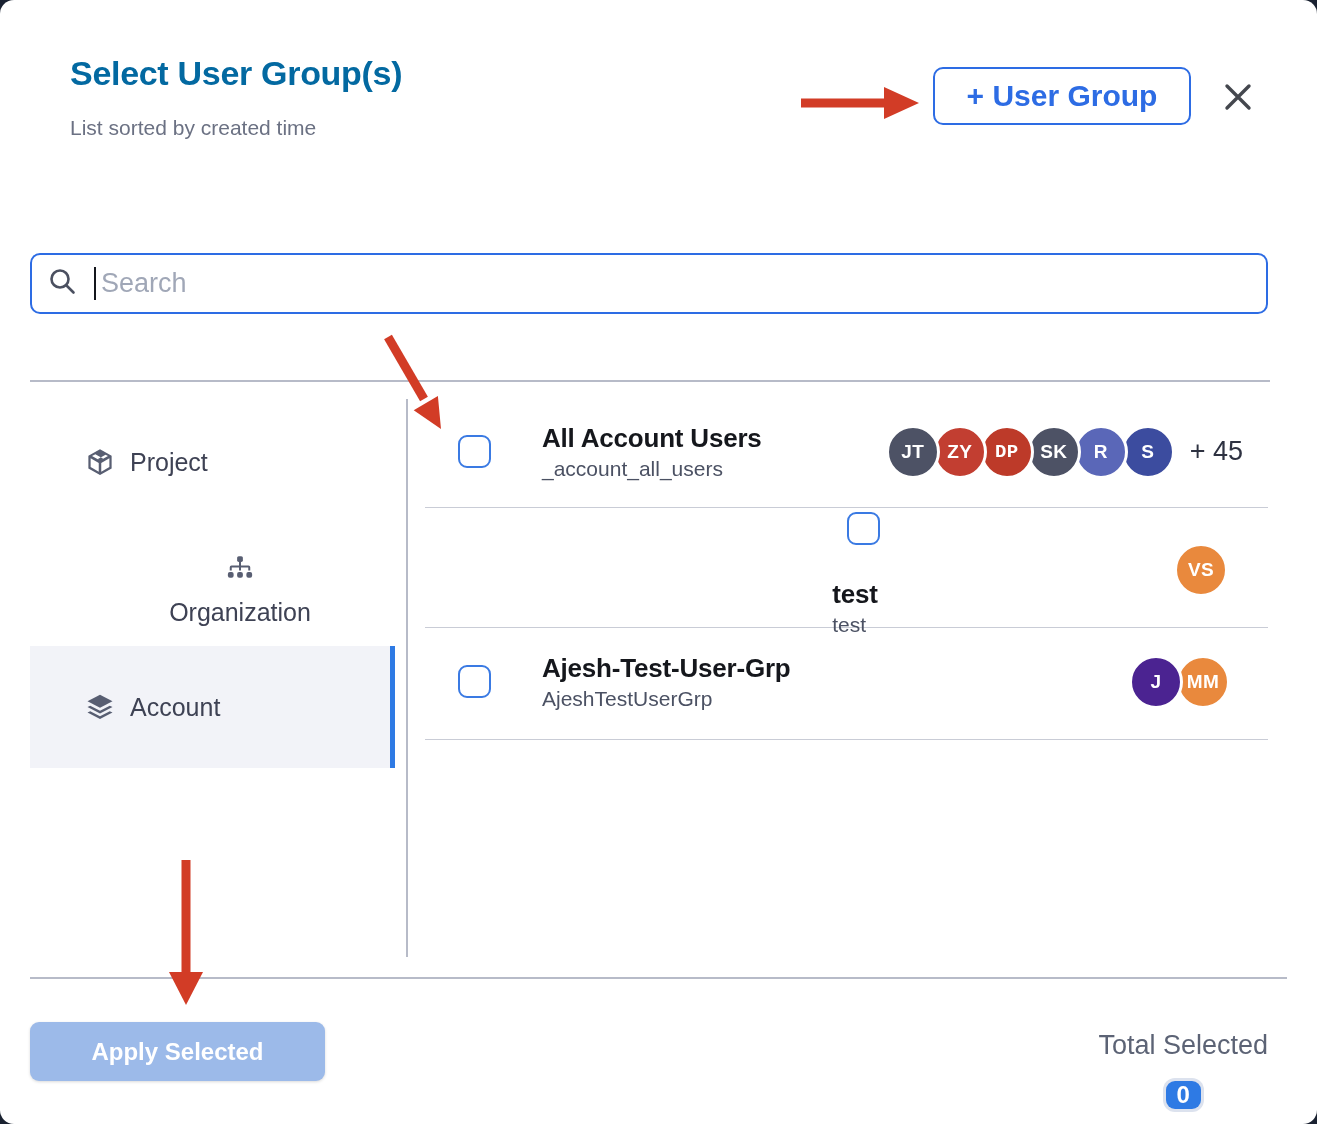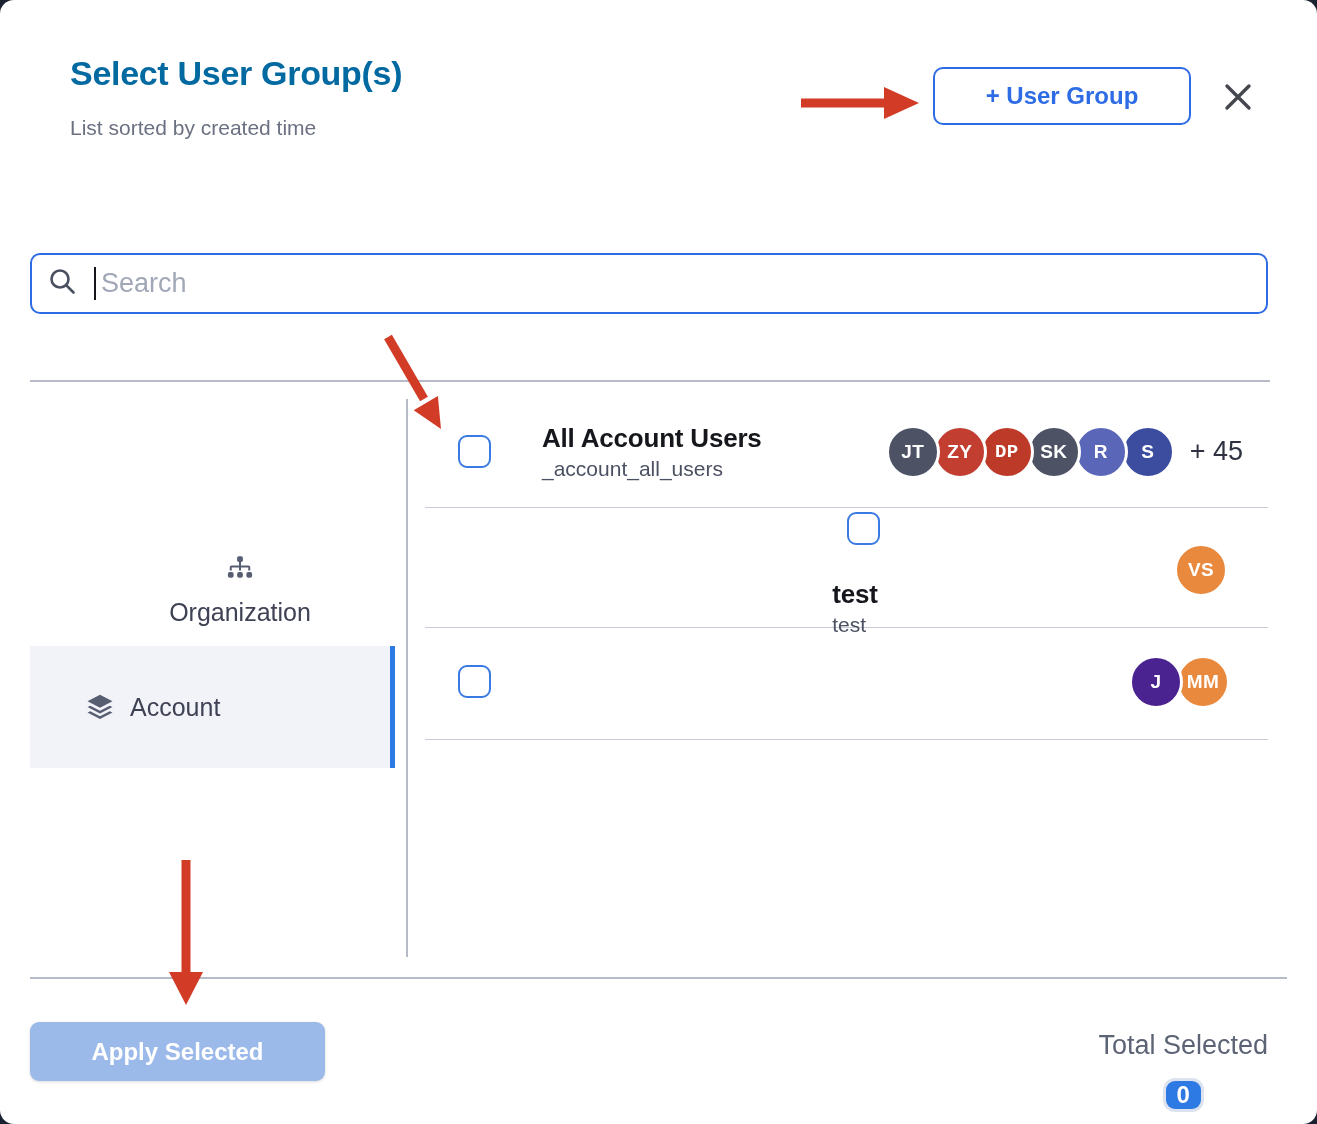--- a/index.html
+++ b/index.html
@@ -20,21 +20,21 @@
     position:absolute; left:70px; top:54px;
     font-size:34px; font-weight:700; color:#0369a1; letter-spacing:-0.3px;
   }
   .subtitle {
     position:absolute; left:70px; top:116px;
     font-size:21px; color:#6b7183;
   }
   .add-btn {
     position:absolute; left:933px; top:67px; width:258px; height:58px;
     border:2px solid #2d6ce4; border-radius:10px; background:#fff;
-    color:#2d6ce4; font-size:24px; font-weight:700;
+    color:#2d6ce4; font-size:30px; font-weight:700;
     display:flex; align-items:center; justify-content:center;
     font-family:"Liberation Sans", sans-serif; cursor:pointer;
   }
   .close-btn {
     position:absolute; left:1216px; top:76px; width:44px; height:44px;
     display:flex; align-items:center; justify-content:center;
     background:transparent; border:none; cursor:pointer;
   }
   
   .search-box {
@@ -153,20 +153,28 @@
       </svg>
     </span>
     <span class="caret"></span>
     <input class="search-input" type="text" placeholder="Search" style="">
   </div>
 
   <div class="divider-top"></div>
   <div class="divider-vert"></div>
   <div class="divider-footer"></div>
 
+  <button class="side-item project">
+    <span class="side-icon">
+      <svg width="30" height="30" viewBox="0 0 24 24" fill="#585e72">
+        <path d="M12 1.7 21.3 6.9v10.2L12 22.3 2.7 17.1V6.9L12 1.7zM5.6 7.2 12 10.8l2.6-1.5-6.3-3.6-2.7 1.5zm10.8-1L10 9.7l2 1.1 6.4-3.6-2-1.1zM4.5 9v7l6.5 3.7v-7L4.5 9zm15 0-6.5 3.7v7L19.5 16V9z"></path>
+      </svg>
+    </span>
+    <span class="label">Project</span>
+  </button>
 
   <button class="side-item organization">
     <span class="side-icon">
       <svg width="30" height="30" viewBox="0 0 24 24" fill="#585e72">
         <rect x="9.7" y="2.5" width="4.6" height="4.6" rx="1.3"></rect>
         <path d="M11.2 7h1.6v3h6a1.4 1.4 0 0 1 1.4 1.4V14h-1.6v-2.4H12.8V14h-1.6v-2.4H5.4V14H3.8v-2.6A1.4 1.4 0 0 1 5.2 10h6V7z"></path>
         <rect x="2.3" y="15.2" width="4.6" height="4.6" rx="1.6"></rect>
         <rect x="9.7" y="15.2" width="4.6" height="4.6" rx="1.6"></rect>
         <rect x="17.1" y="15.2" width="4.6" height="4.6" rx="1.6"></rect>
       </svg>
@@ -208,20 +216,24 @@
       <span class="row-title">test</span>
       <span class="row-sub">test</span>
     </div>
     <div class="avatar-group">
       <span class="avatar z1" style="background-color: rgb(233, 137, 61);">VS</span>
     </div>
   </div>
 
   <div class="row row3">
     <div class="checkbox"></div>
+    <div class="row-text">
+      <span class="row-title">Ajesh-Test-User-Grp</span>
+      <span class="row-sub">AjeshTestUserGrp</span>
+    </div>
     <div class="avatar-group">
       <span class="avatar z2" style="background-color: rgb(75, 35, 145);">J</span>
       <span class="avatar z1" style="background-color: rgb(233, 137, 61);">MM</span>
     </div>
   </div>
 
   <button class="apply-btn">
     <span>Apply Selected</span>
   </button>
 

